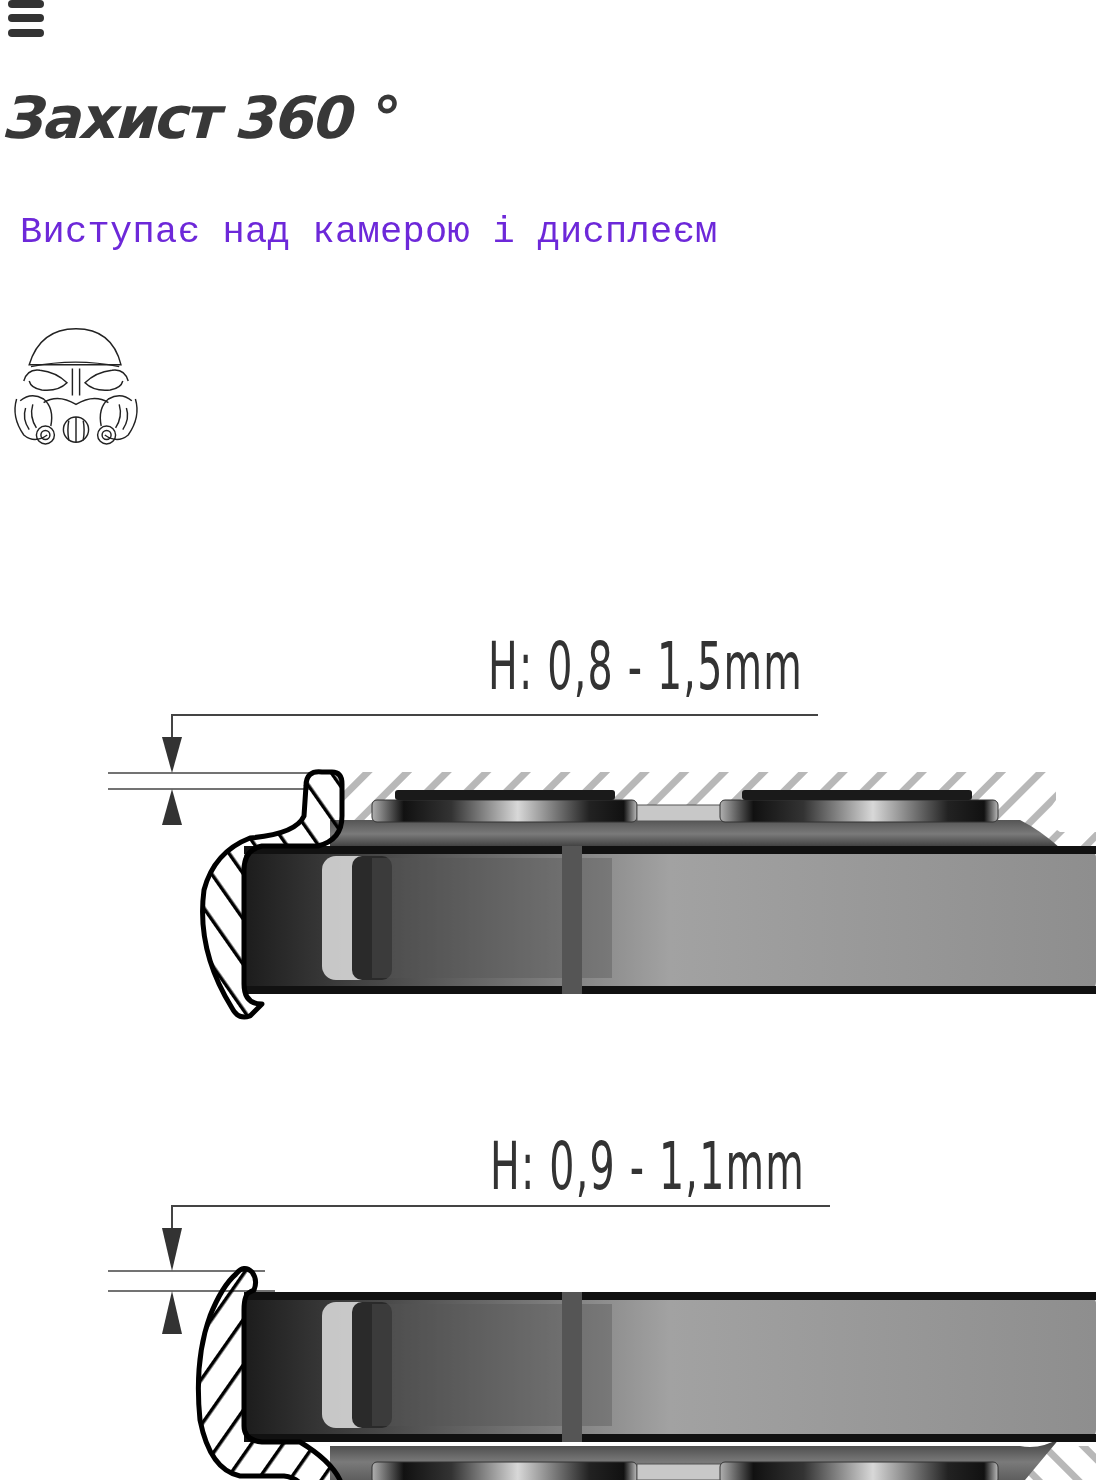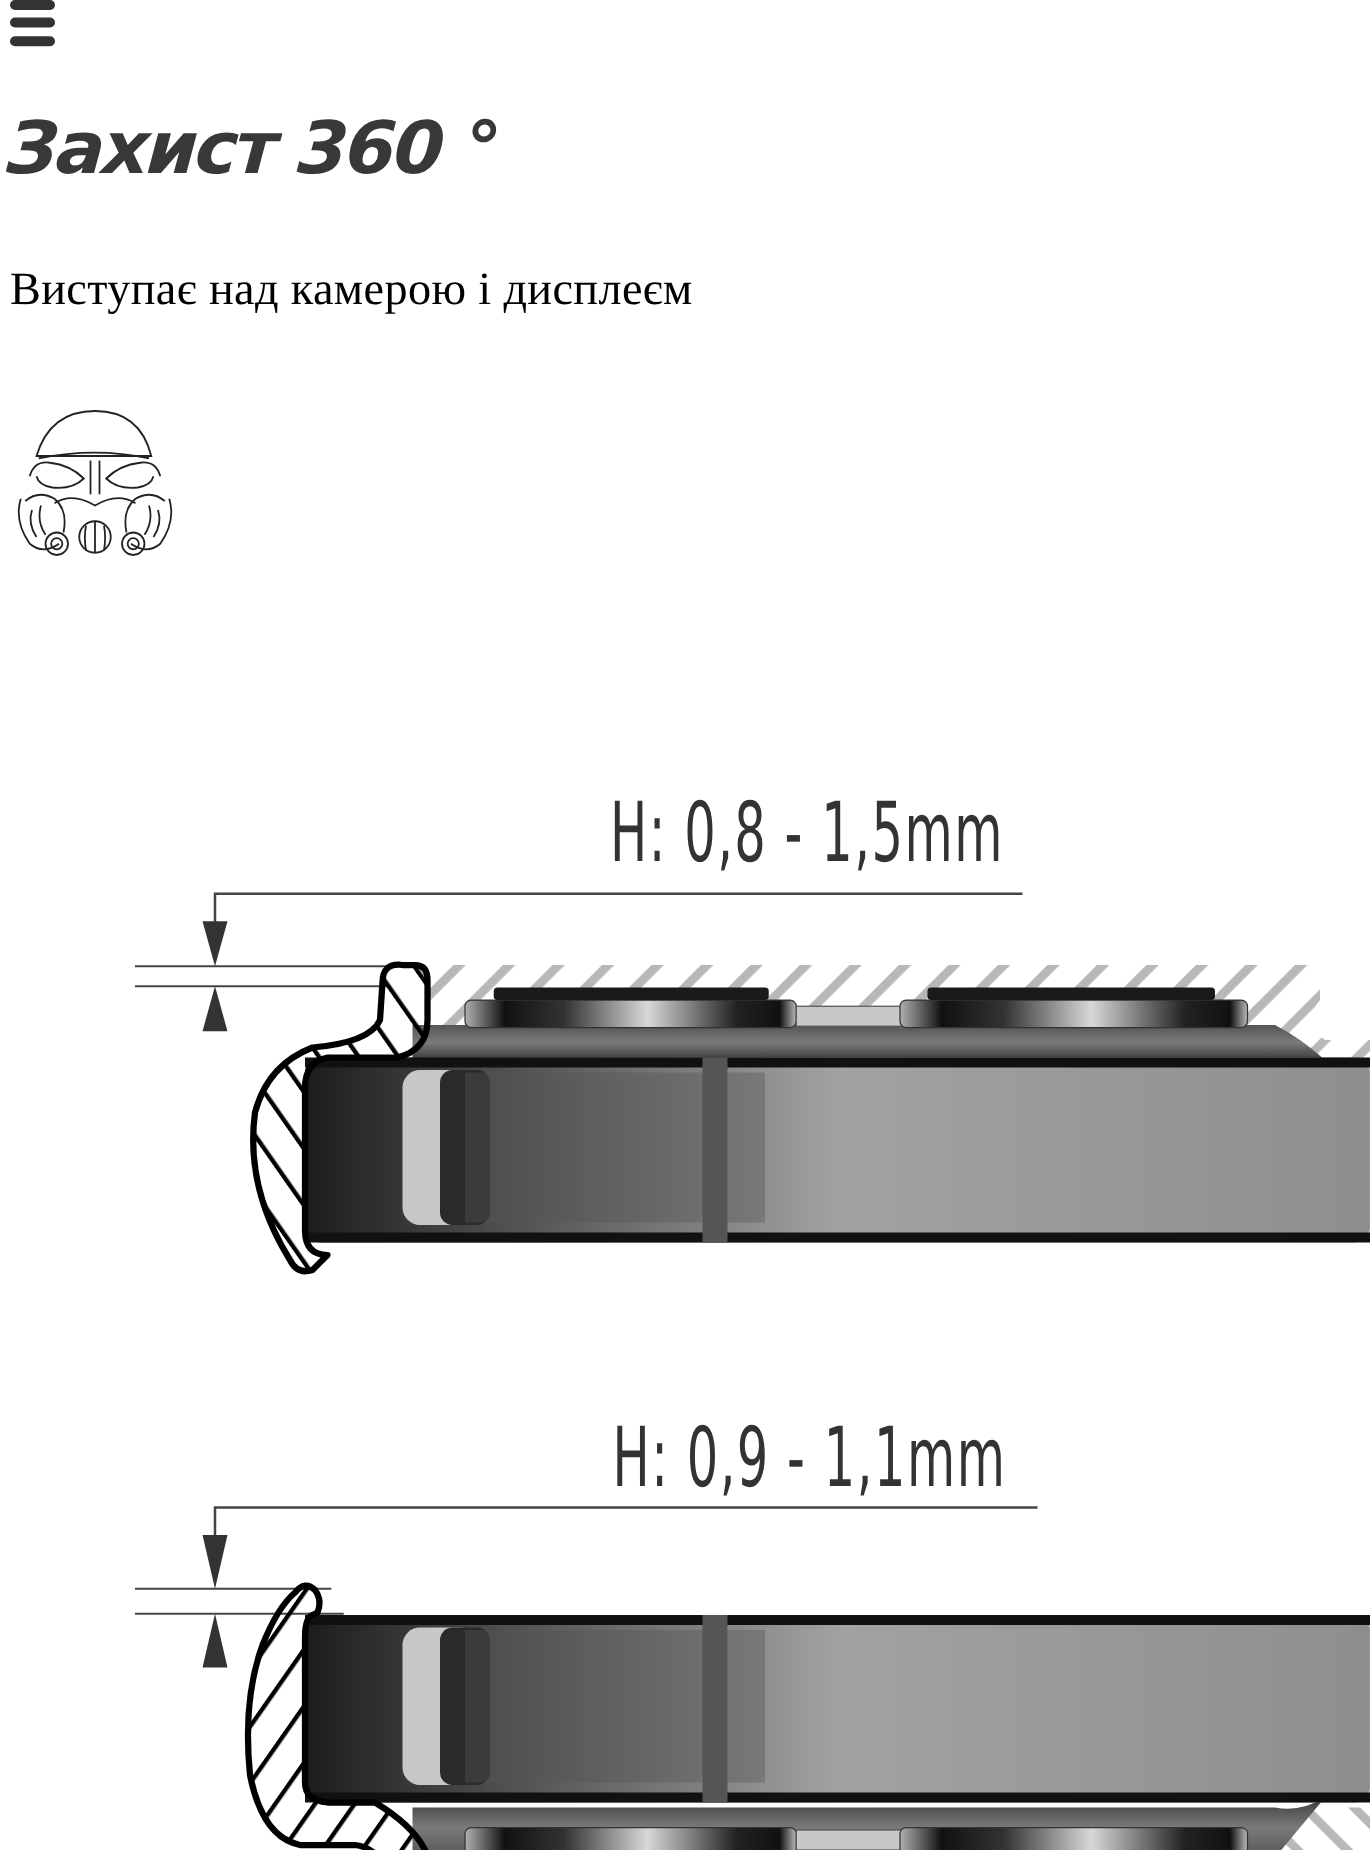--- a/index.html
+++ b/index.html
@@ -1,20 +1,20 @@
 <!DOCTYPE html>
 <html><head>
 <meta charset="utf-8">
 <style>
   html, body { margin: 0; padding: 0; background: #ffffff; }
   body { width: 1096px; height: 1480px; position: relative; overflow: hidden; font-family: "Liberation Sans", sans-serif; color: #3a3a3a; }
   .menu-btn { position: absolute; left: 6px; top: 0px; width: 40px; height: 40px; cursor: pointer; }
   .menu-btn span { position: absolute; left: 2px; width: 36px; height: 8px; border-radius: 4px; background: #333333; }
   .title { position: absolute; left: 6px; top: 84px; font-family: "DejaVu Sans", sans-serif; font-weight: bold; font-style: italic; font-size: 58px; letter-spacing: -2px; color: #383838; margin: 0; line-height: 1.2; transform: skewX(-4deg); }
-  .subtitle { position: absolute; left: 8px; top: 210px; font-family: Liberation Serif, serif; font-size: 37px; color: #000000; margin: 0; line-height: 1.2; letter-spacing: 0.3px; }
+  .subtitle { position: absolute; left: 20px; top: 210px; font-family: Liberation Mono, monospace; font-size: 37px; color: #6d28d9; margin: 0; line-height: 1.2; letter-spacing: 0.3px; }
   .logo { position: absolute; left: 4px; top: 318px; width: 144px; height: 144px; }
   .diagram { position: absolute; left: 0; }
   .dim-label { position: absolute; font-family: "DejaVu Sans", sans-serif; font-size: 66px; color: #333333; transform: scaleX(0.6); transform-origin: left top; letter-spacing: 2px; white-space: nowrap; line-height: 1; }
 </style>
 </head>
 <body>
 
 <div class="menu-btn">
   <span style="top:0px;"></span>
   <span style="top:14px;"></span>

